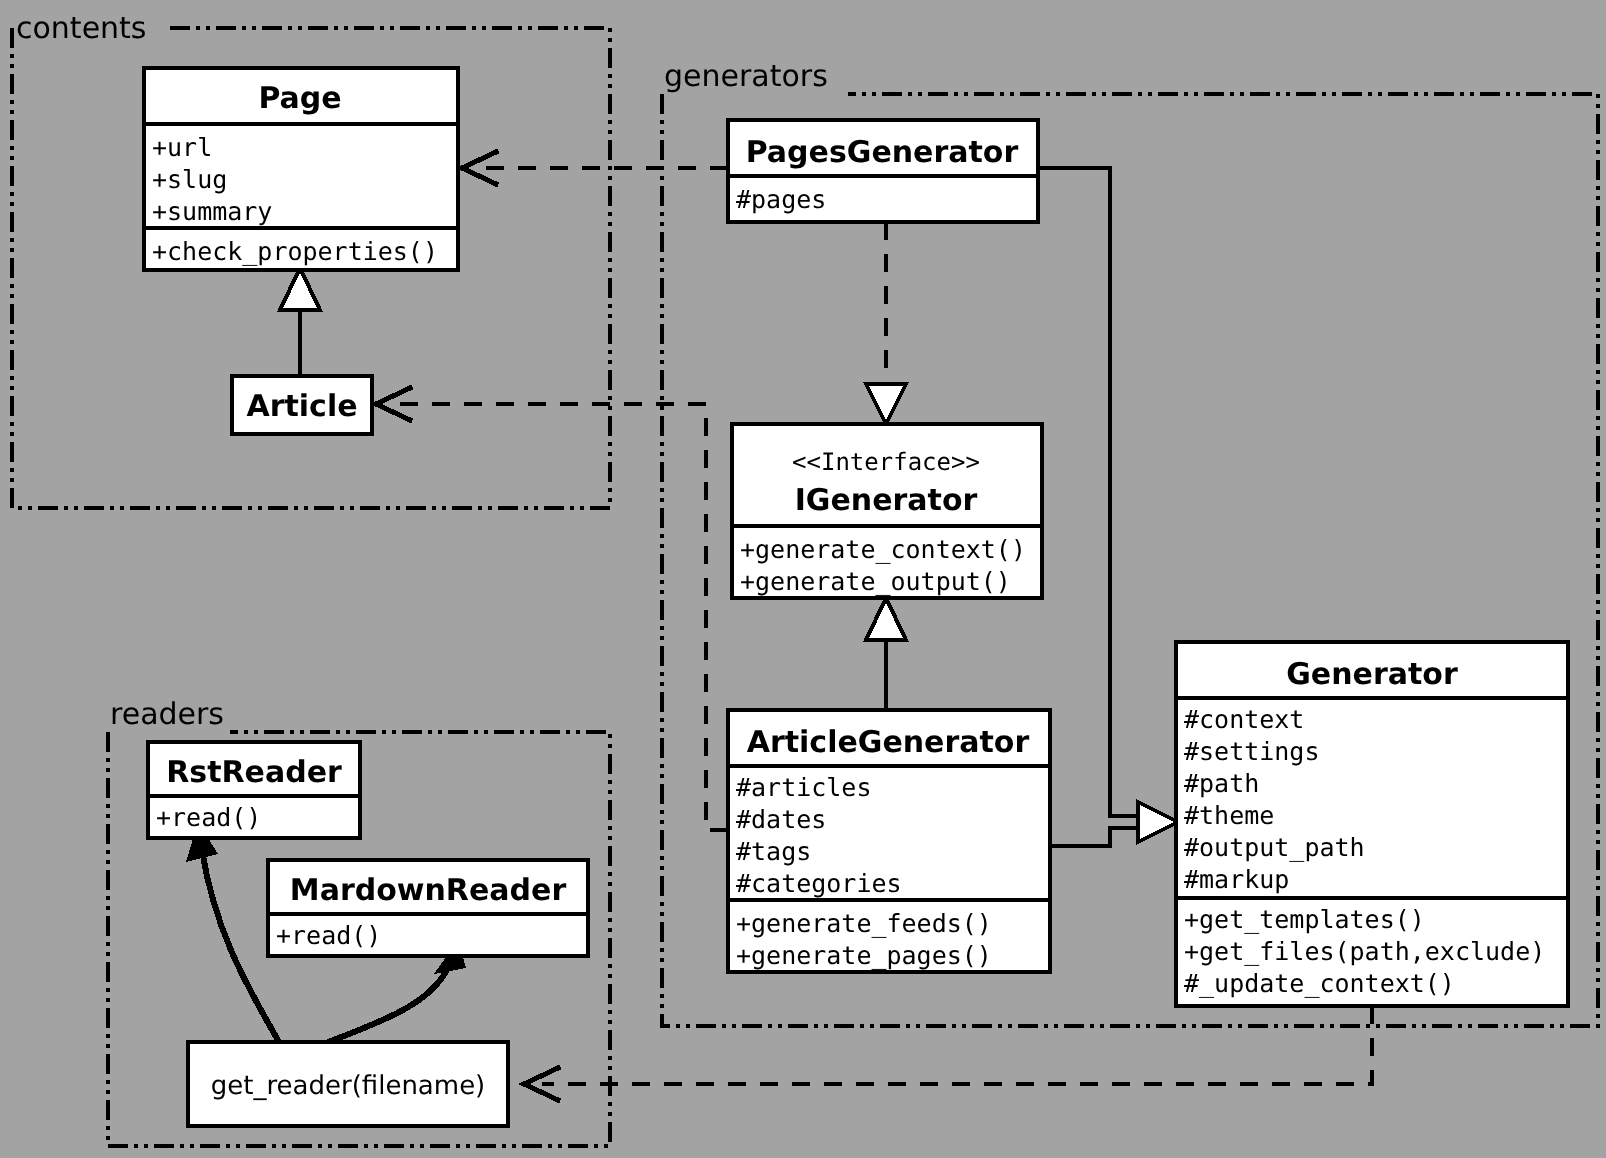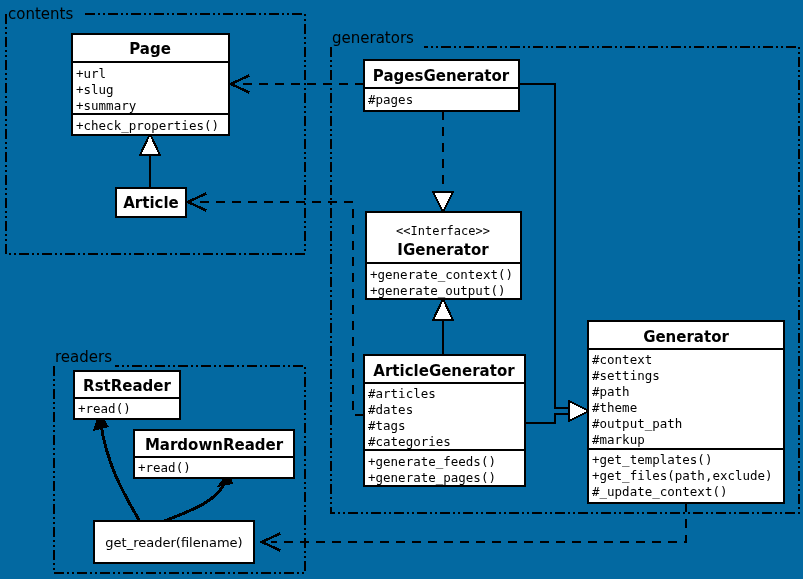--- a/index.html
+++ b/index.html
@@ -8,21 +8,21 @@
     padding: 0;
     background: #ffffff;
   }
   body {
     font-family: "DejaVu Sans", sans-serif;
   }
   #diagram-root {
     position: relative;
     width: 803px;
     height: 579px;
-    background: #0369a1;
+    background: #a3a3a3;
     overflow: hidden;
   }
   svg.diagram-canvas {
     position: absolute;
     left: 0;
     top: 0;
     width: 803px;
     height: 579px;
     shape-rendering: crispEdges;
   }

